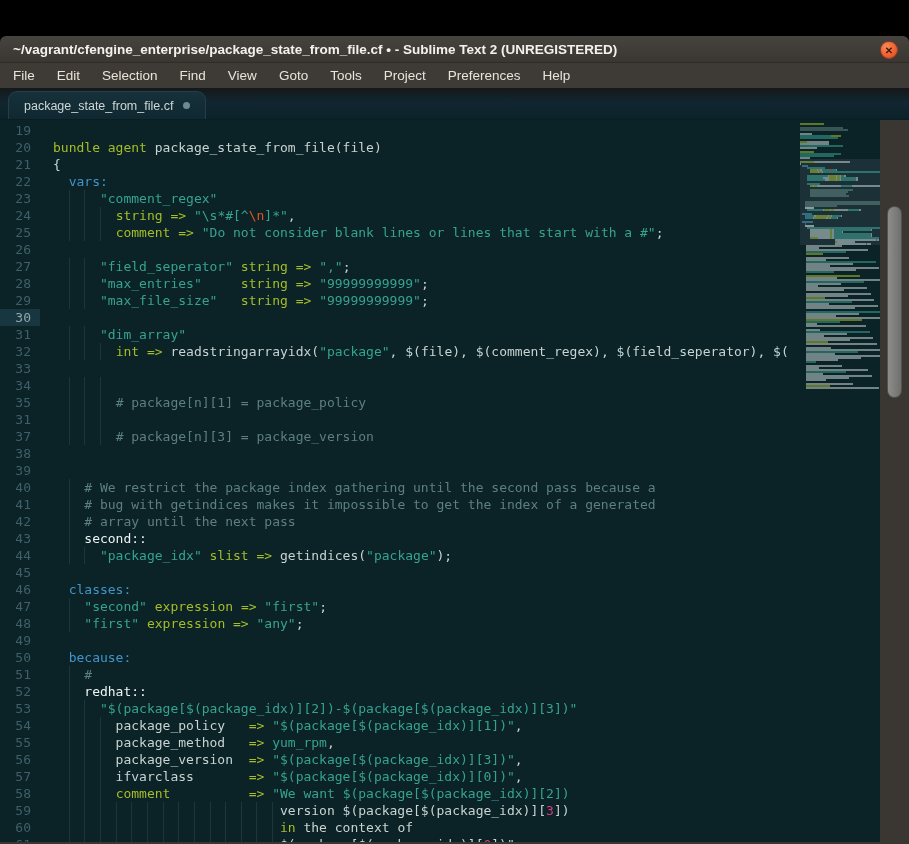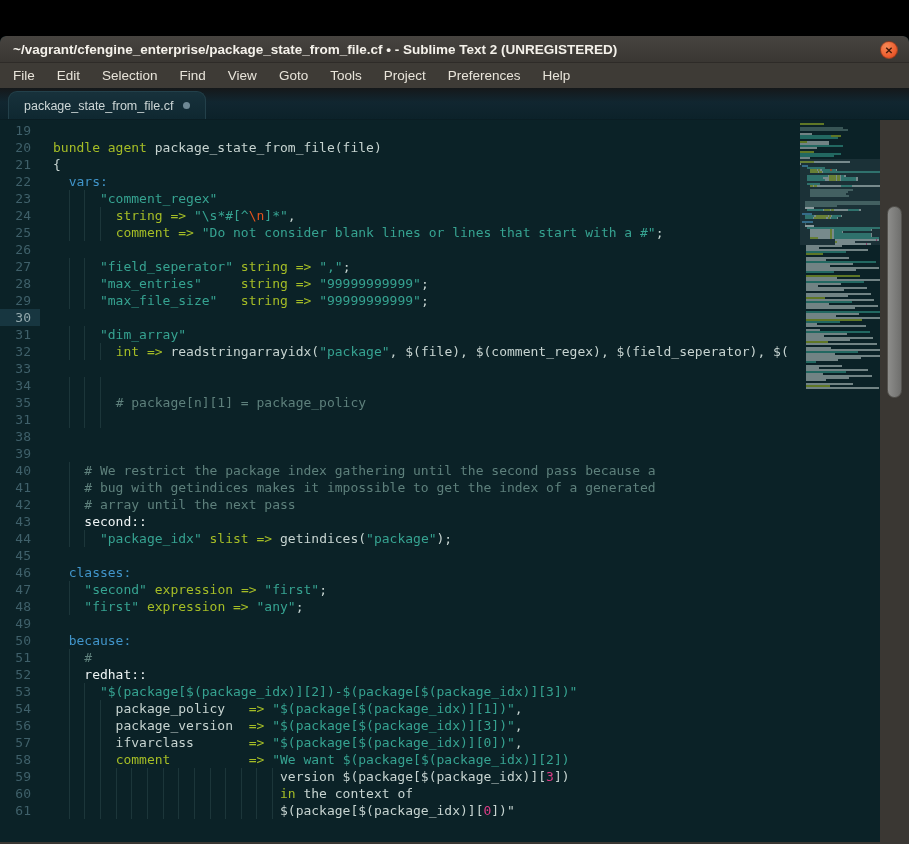--- a/index.html
+++ b/index.html
@@ -172,20 +172,24 @@
           </div>
           <div class="line">
             <span class="ln">35</span>
             <span class="code"><i class="guide" style="left: 2ch;"></i><i class="guide" style="left: 4ch;"></i><i class="guide" style="left: 6ch;"></i><span class="tk-p">        </span><span class="tk-c"># package[n][1] = package_policy</span></span>
           </div>
           <div class="line">
             <span class="ln">31</span>
             <span class="code"><i class="guide" style="left: 2ch;"></i><i class="guide" style="left: 4ch;"></i><i class="guide" style="left: 6ch;"></i><span class="tk-p">        </span></span>
           </div>
           <div class="line">
+            <span class="ln">37</span>
+            <span class="code"><i class="guide" style="left: 2ch;"></i><i class="guide" style="left: 4ch;"></i><i class="guide" style="left: 6ch;"></i><span class="tk-p">        </span><span class="tk-c"># package[n][3] = package_version</span></span>
+          </div>
+          <div class="line">
             <span class="ln">38</span>
             <span class="code"></span>
           </div>
           <div class="line">
             <span class="ln">39</span>
             <span class="code"></span>
           </div>
           <div class="line">
             <span class="ln">40</span>
             <span class="code"><i class="guide" style="left: 2ch;"></i><span class="tk-p">    </span><span class="tk-c"># We restrict the package index gathering until the second pass because a</span></span>
@@ -238,20 +242,24 @@
             <span class="ln">52</span>
             <span class="code"><i class="guide" style="left: 2ch;"></i><span class="tk-p">    </span><span class="tk-w">redhat::</span></span>
           </div>
           <div class="line">
             <span class="ln">53</span>
             <span class="code"><i class="guide" style="left: 2ch;"></i><i class="guide" style="left: 4ch;"></i><span class="tk-p">      </span><span class="tk-s">"$(package[$(package_idx)][2])-$(package[$(package_idx)][3])"</span></span>
           </div>
           <div class="line">
             <span class="ln">54</span>
             <span class="code"><i class="guide" style="left: 2ch;"></i><i class="guide" style="left: 4ch;"></i><i class="guide" style="left: 6ch;"></i><span class="tk-p">        package_policy   </span><span class="tk-k">=&gt;</span><span class="tk-p"> </span><span class="tk-s">"$(package[$(package_idx)][1])"</span><span class="tk-p">,</span></span>
+          </div>
+          <div class="line">
+            <span class="ln">55</span>
+            <span class="code"><i class="guide" style="left: 2ch;"></i><i class="guide" style="left: 4ch;"></i><i class="guide" style="left: 6ch;"></i><span class="tk-p">        package_method   </span><span class="tk-k">=&gt;</span><span class="tk-p"> </span><span class="tk-s">yum_rpm</span><span class="tk-p">,</span></span>
           </div>
           <div class="line">
             <span class="ln">56</span>
             <span class="code"><i class="guide" style="left: 2ch;"></i><i class="guide" style="left: 4ch;"></i><i class="guide" style="left: 6ch;"></i><span class="tk-p">        package_version  </span><span class="tk-k">=&gt;</span><span class="tk-p"> </span><span class="tk-s">"$(package[$(package_idx)][3])"</span><span class="tk-p">,</span></span>
           </div>
           <div class="line">
             <span class="ln">57</span>
             <span class="code"><i class="guide" style="left: 2ch;"></i><i class="guide" style="left: 4ch;"></i><i class="guide" style="left: 6ch;"></i><span class="tk-p">        ifvarclass       </span><span class="tk-k">=&gt;</span><span class="tk-p"> </span><span class="tk-s">"$(package[$(package_idx)][0])"</span><span class="tk-p">,</span></span>
           </div>
           <div class="line">

